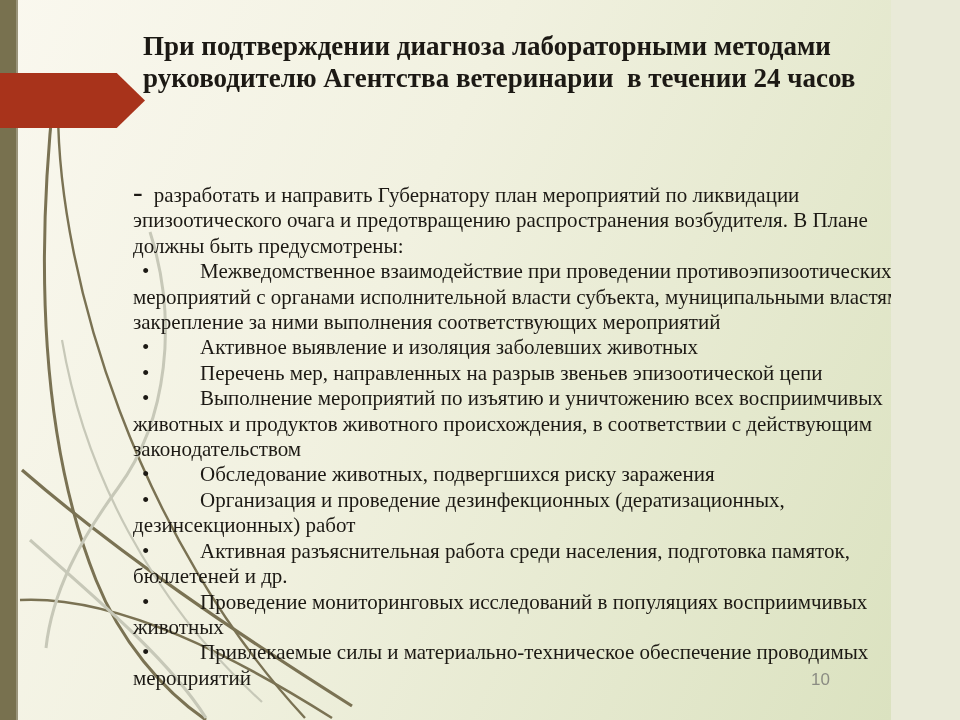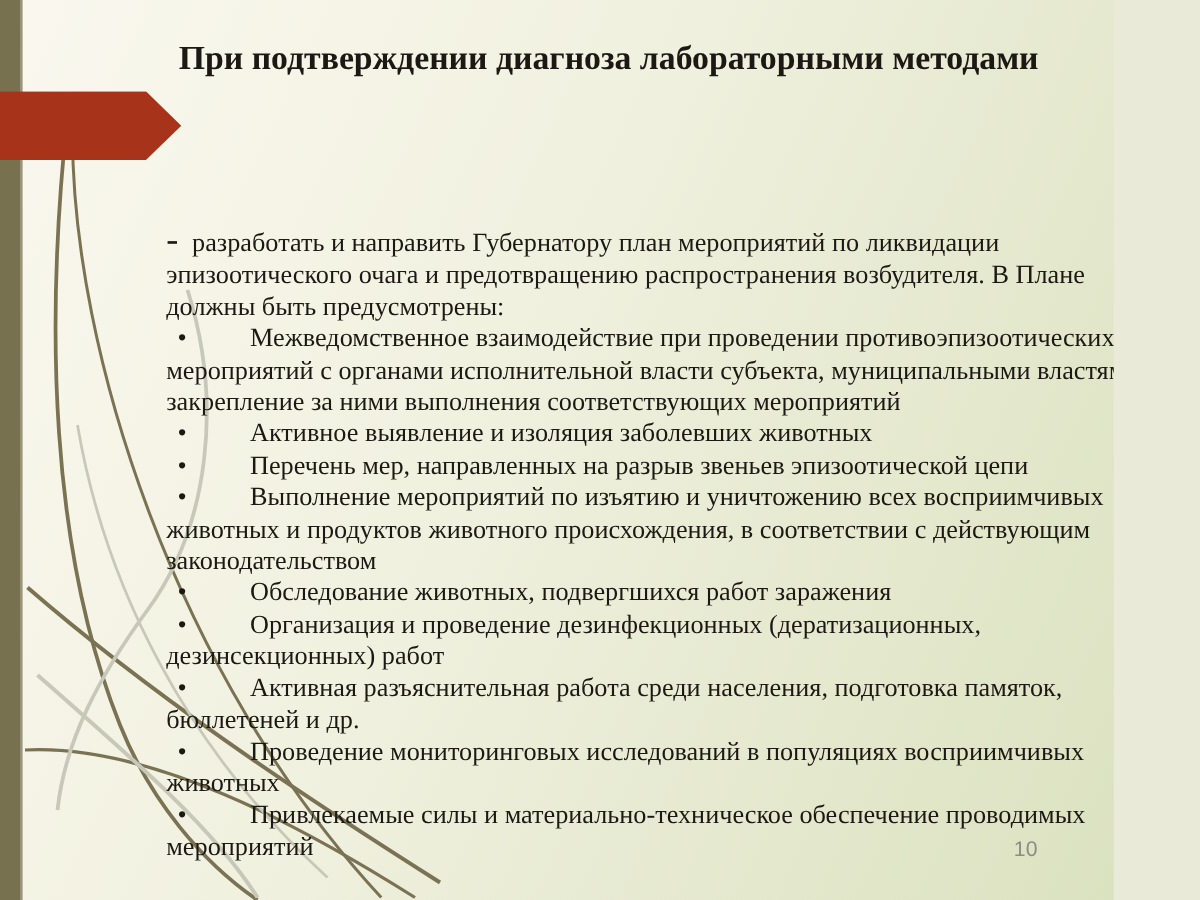--- a/index.html
+++ b/index.html
@@ -60,30 +60,31 @@
     <path class="vine-dark" stroke-width="2.6" d="M20,600 C120,595 240,660 332,718"></path>
     <path class="vine-light" stroke-width="3" d="M150,232 C178,320 168,420 118,488 C80,540 52,592 46,648"></path>
     <path class="vine-light" stroke-width="3.2" d="M30,540 C110,610 172,664 206,718"></path>
     <path class="vine-light" stroke-width="2.2" d="M62,340 C84,470 150,600 262,702"></path>
   </svg>
 
   <div class="red-arrow"></div>
 
   <div class="title">
     <span class="title-line">При подтверждении диагноза лабораторными методами</span>
+    <span class="title-line">руководителю Агентства ветеринарии  в течении 24 часов</span>
   </div>
 
   <div class="body-text">
     <p class="para intro"><span class="dash">-</span><span>разработать и направить Губернатору план мероприятий по ликвидации эпизоотического очага и предотвращению распространения возбудителя. В Плане должны быть предусмотрены:</span></p>
     <div id="bullets">
         <p class="para bullet"><span class="marker">•</span><span>Межведомственное взаимодействие при проведении противоэпизоотических мероприятий с органами исполнительной власти субъекта, муниципальными властями, закрепление за ними выполнения соответствующих мероприятий</span></p>
         <p class="para bullet"><span class="marker">•</span><span>Активное выявление и изоляция заболевших животных</span></p>
         <p class="para bullet"><span class="marker">•</span><span>Перечень мер, направленных на разрыв звеньев эпизоотической цепи</span></p>
         <p class="para bullet"><span class="marker">•</span><span>Выполнение мероприятий по изъятию и уничтожению всех восприимчивых животных и продуктов животного происхождения, в соответствии с действующим законодательством</span></p>
-        <p class="para bullet"><span class="marker">•</span><span>Обследование животных, подвергшихся работ заражения</span></p>
+        <p class="para bullet"><span class="marker">•</span><span>Обследование животных, подвергшихся риску заражения</span></p>
         <p class="para bullet"><span class="marker">•</span><span>Организация и проведение дезинфекционных (дератизационных, дезинсекционных) работ</span></p>
         <p class="para bullet"><span class="marker">•</span><span>Активная разъяснительная работа среди населения, подготовка памяток, бюллетеней и др.</span></p>
         <p class="para bullet"><span class="marker">•</span><span>Проведение мониторинговых исследований в популяциях восприимчивых животных</span></p>
         <p class="para bullet"><span class="marker">•</span><span>Привлекаемые силы и материально-техническое обеспечение проводимых мероприятий</span></p>
       </div>
   </div>
 
   <div class="page-number">10</div>
 
 </div>

